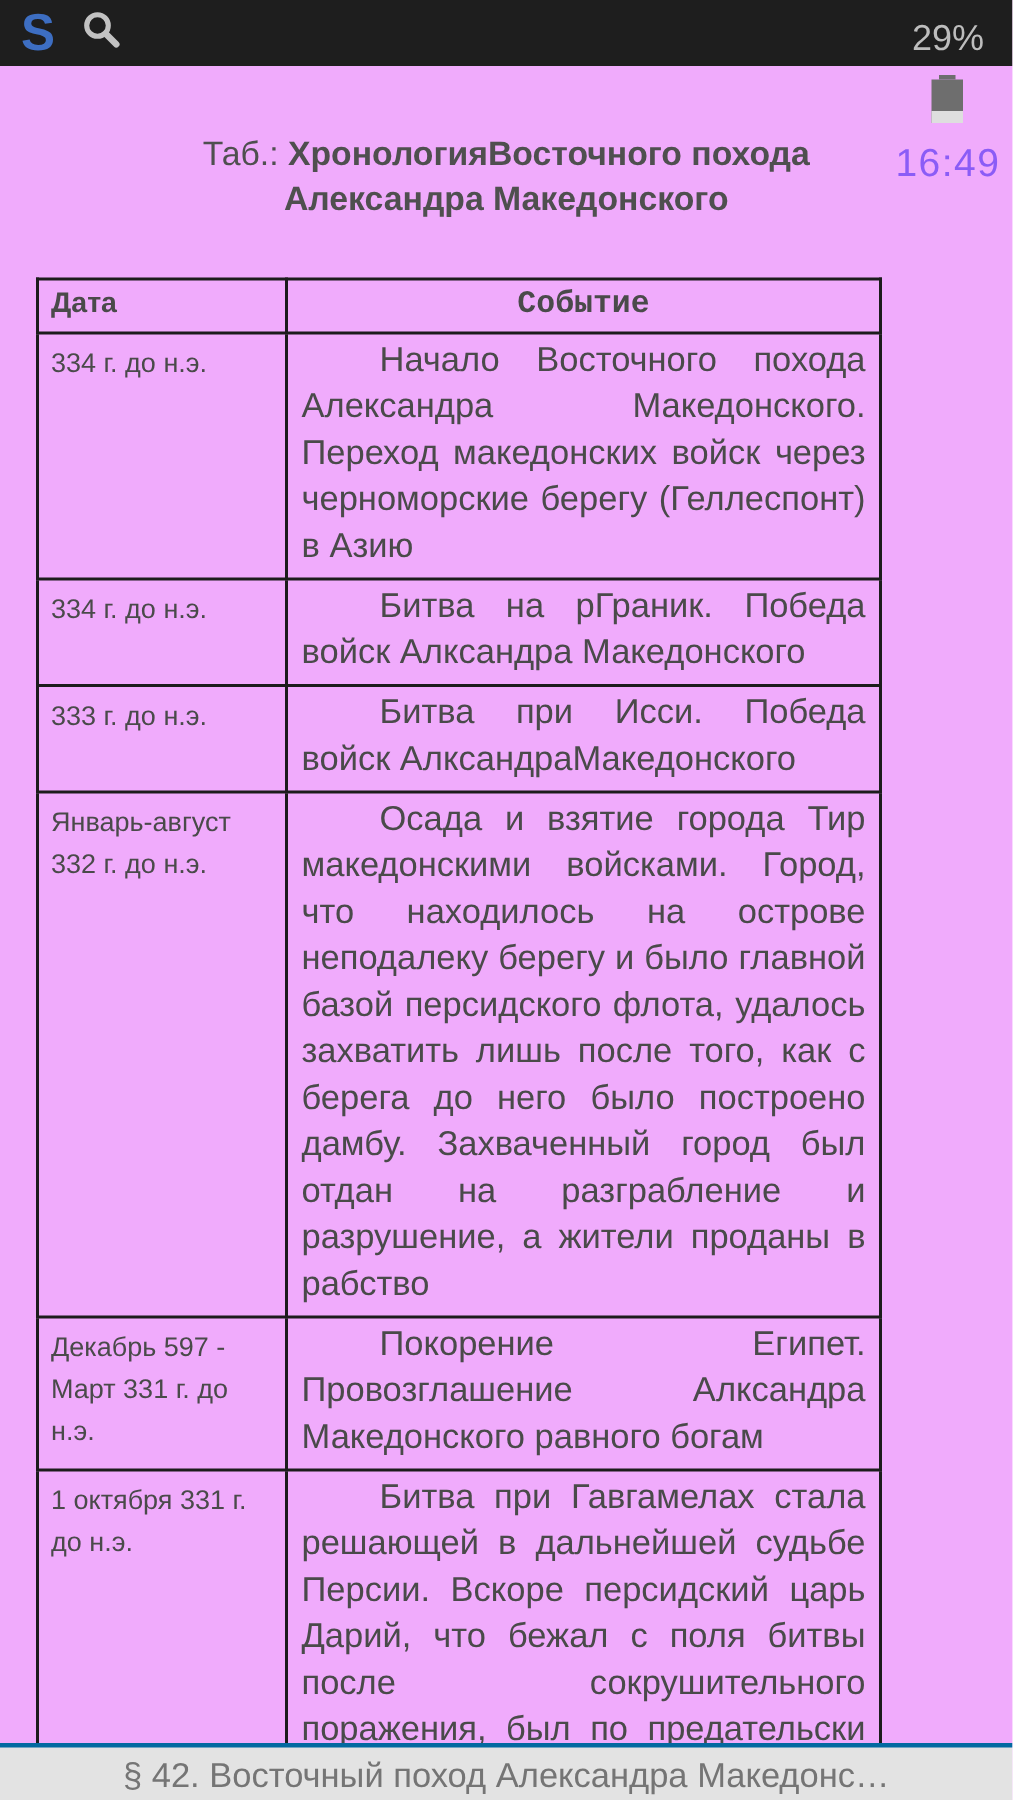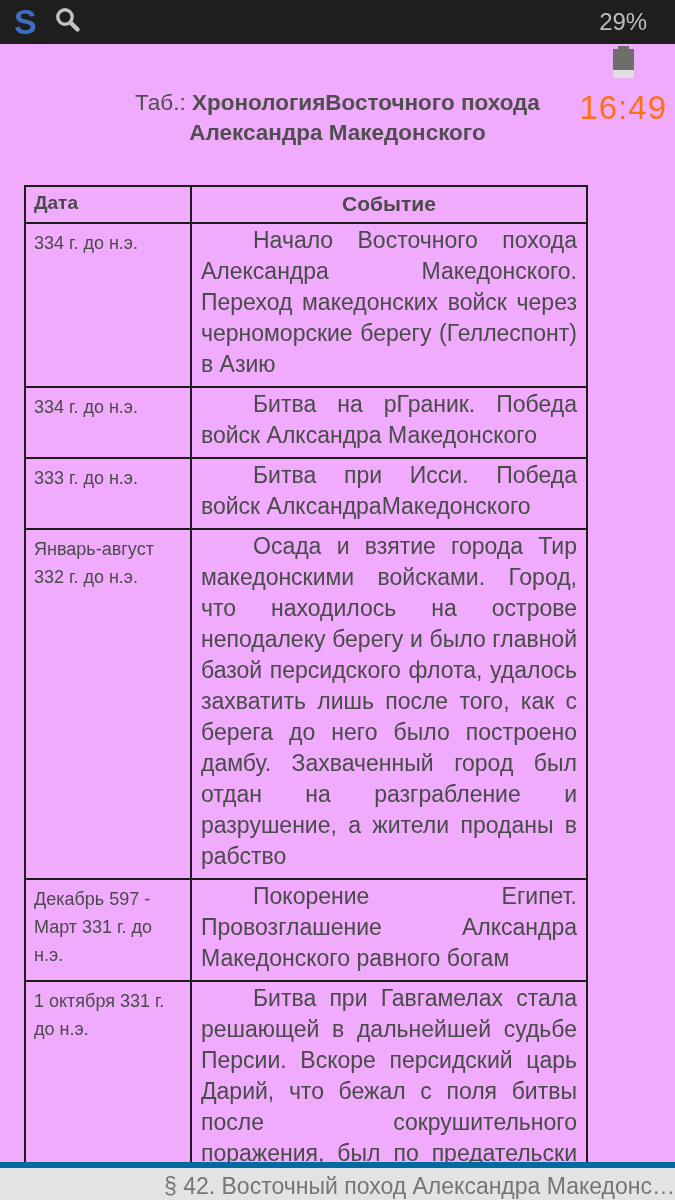--- a/index.html
+++ b/index.html
@@ -8,49 +8,49 @@
   .screen { position:relative; width:675px; height:1200px; overflow:hidden; }
 
   
   .status-bar { height:44px; background:#1e1e1e; display:flex; align-items:center;
                 padding:0 8px 0 14px; }
   .sb-left { display:flex; align-items:center; gap:16px; }
   .s-logo { color:#3d6ec2; font-weight:bold; font-size:34px; line-height:34px;
             transform:scaleY(1.02); }
   .sb-right { margin-left:auto; display:flex; align-items:center; gap:11px;flex-direction:column; }
   .sb-text { color:#bdbdbd; font-size:24px; }
-  .sb-time { color:#f97316; font-size:33px; letter-spacing:1px; }
+  .sb-time { color:#8b5cf6; font-size:26px; letter-spacing:1px; }
   .battery { position:relative; width:21px; height:29px; background:#6e6e6e; margin-top:2px; }
   .battery::before { content:""; position:absolute; top:-3px; left:5px; width:11px; height:3px;
                      background:#6e6e6e; }
   .battery .charge { position:absolute; bottom:0; left:0; width:100%; height:27%;
                      background:#dedede; }
 
   
   .content { height:1118px; overflow:hidden; background:#f0abfc; }
   .doc-title { width:480px; margin:44px auto 0; text-align:center; font-size:22.5px;
                line-height:30px; color:#4f4f4f; }
   .doc-title .bold { font-weight:bold; }
 
   table.doc-table { border-collapse:collapse; table-layout:fixed; width:564px;
                     margin:37px 0 0 24px; }
   .doc-table th, .doc-table td { border:2px solid #1c1c1c; vertical-align:top; color:#4a4a4a; }
   col.c-date { width:166px; }
   th.h-date { text-align:left; font-size:19px; padding:5px 8px 6px; }
-  th.h-event { text-align:center; font-size:21px; padding:5px 0 6px; }
+  th.h-event { text-align:center; font-size:21px; padding:5px 0 6px;font-family:Liberation Mono, monospace; }
   td.date { text-align:left; font-size:18px; line-height:28px; padding:5px 8px 0; }
   td.event { font-size:23px; line-height:31px; text-align:justify; text-indent:52px;
              padding:1px 9px 6px; }
   tr.r0 { height:162px; } tr.r1 { height:61px; } tr.r2 { height:61px; }
   tr.r3 { height:311px; } tr.r4 { height:95px; } tr.r5 { height:250px; }
 
   
   .bottom-bar { position:absolute; left:0; bottom:0; width:675px; height:38px;
-                background:#e3e3e3; border-top:6px solid #0369a1; color:#757575;
-                font-size:23px; line-height:37px; text-align:right; white-space:nowrap;
+                background:#e3e3e3; border-top:3px solid #0369a1; color:#757575;
+                font-size:23px; line-height:37px; text-align:center; white-space:nowrap;
                 overflow:hidden; }
 </style>
 </head>
 <body>
 
 <div class="screen">
 
   <div class="status-bar">
     <div class="sb-left">
       <span class="s-logo">S</span>

